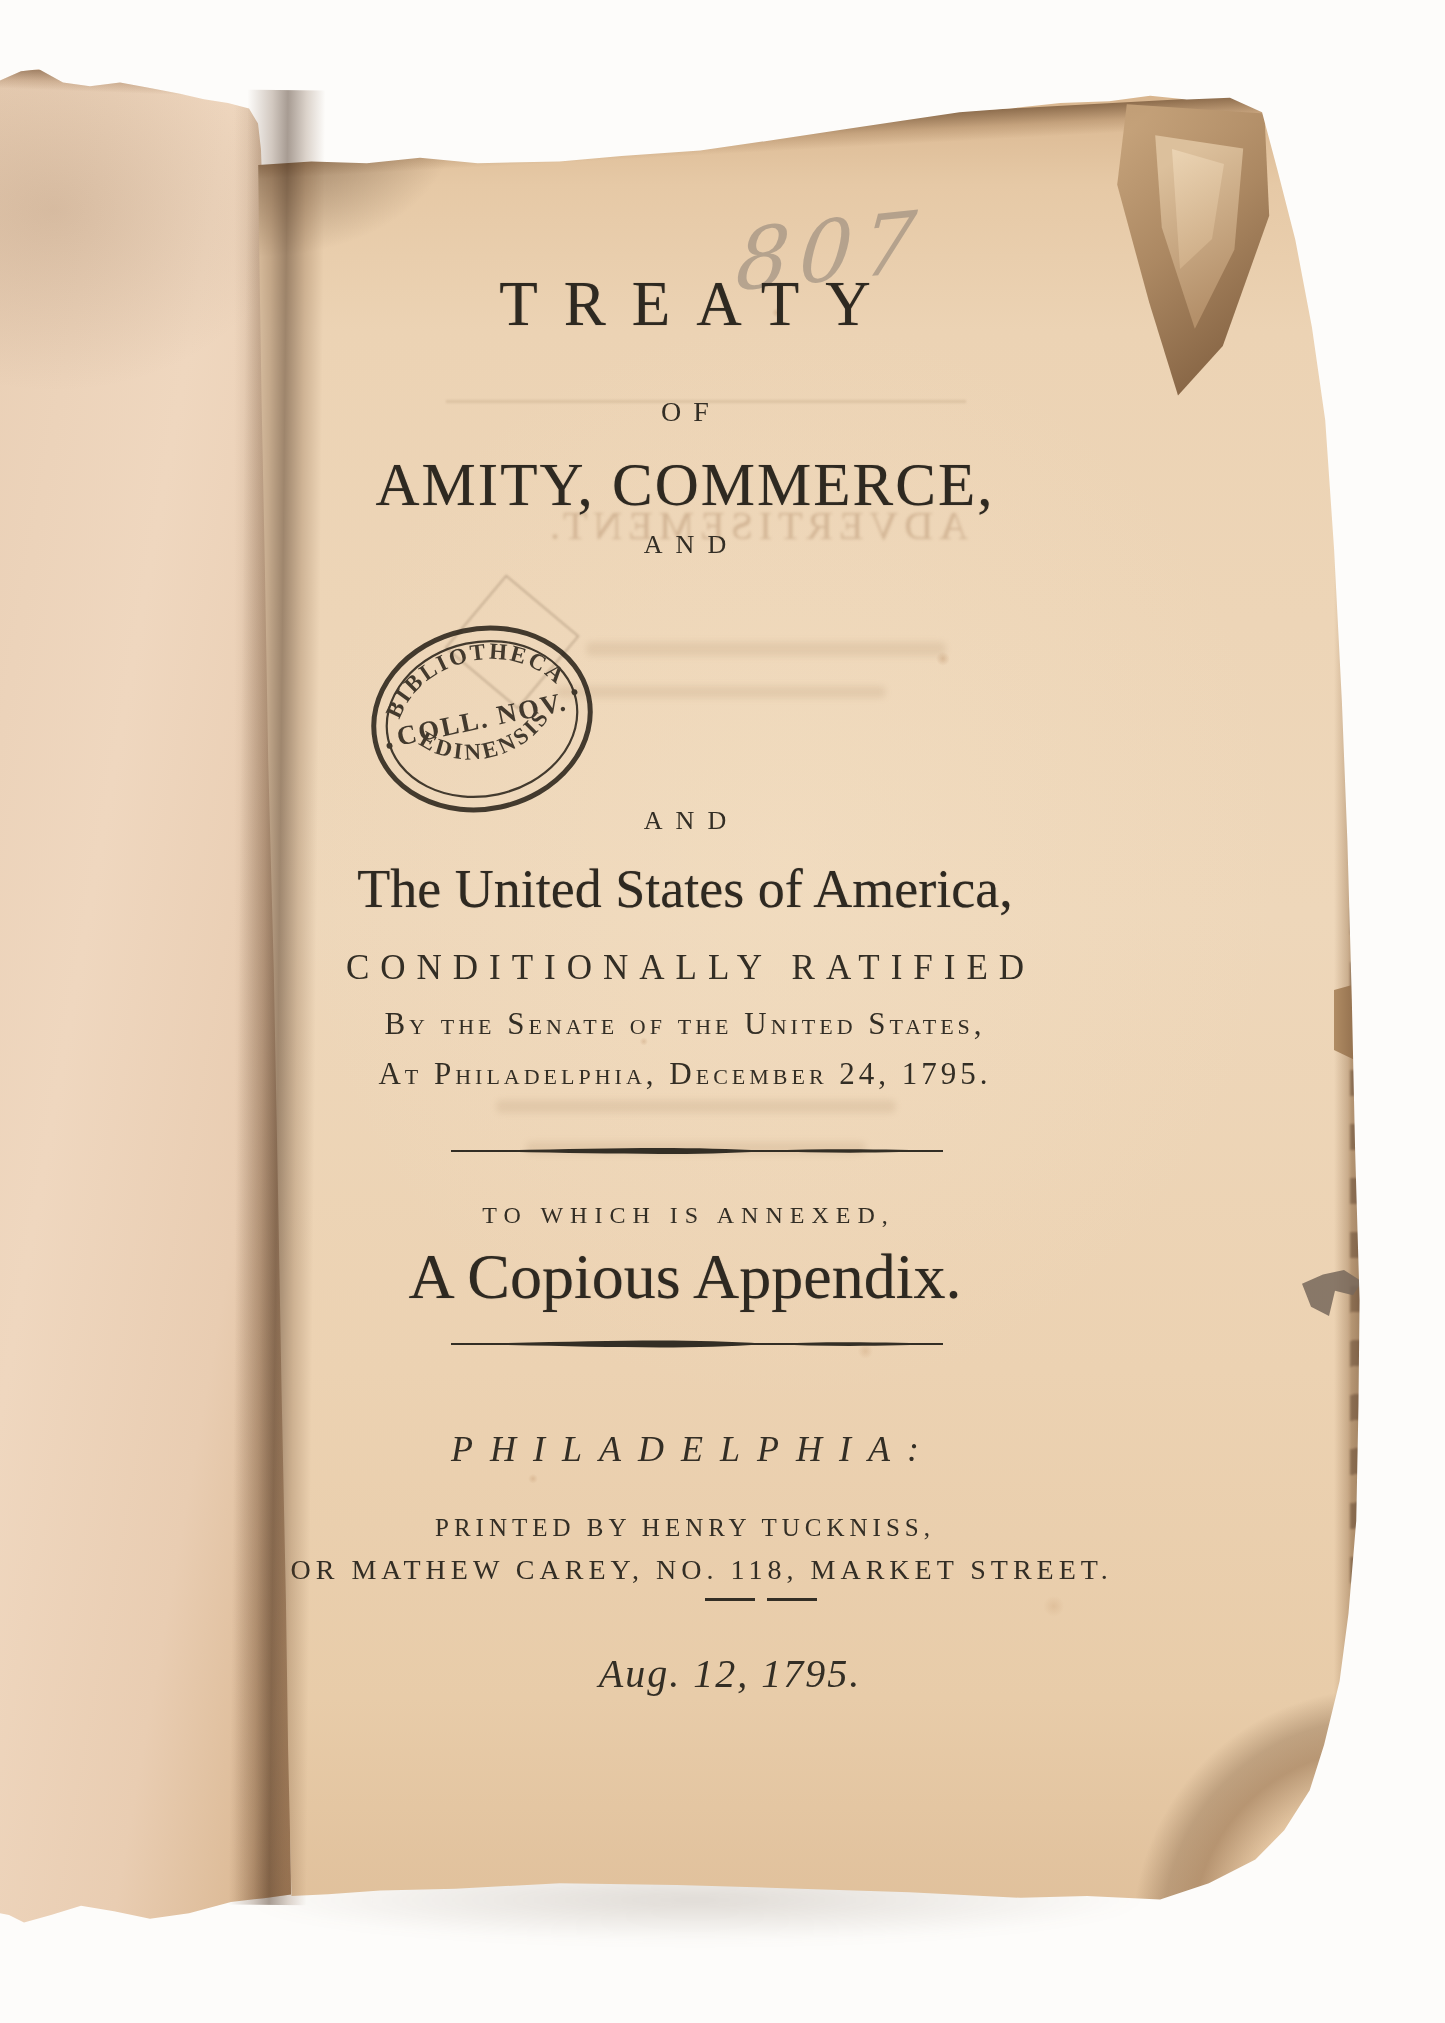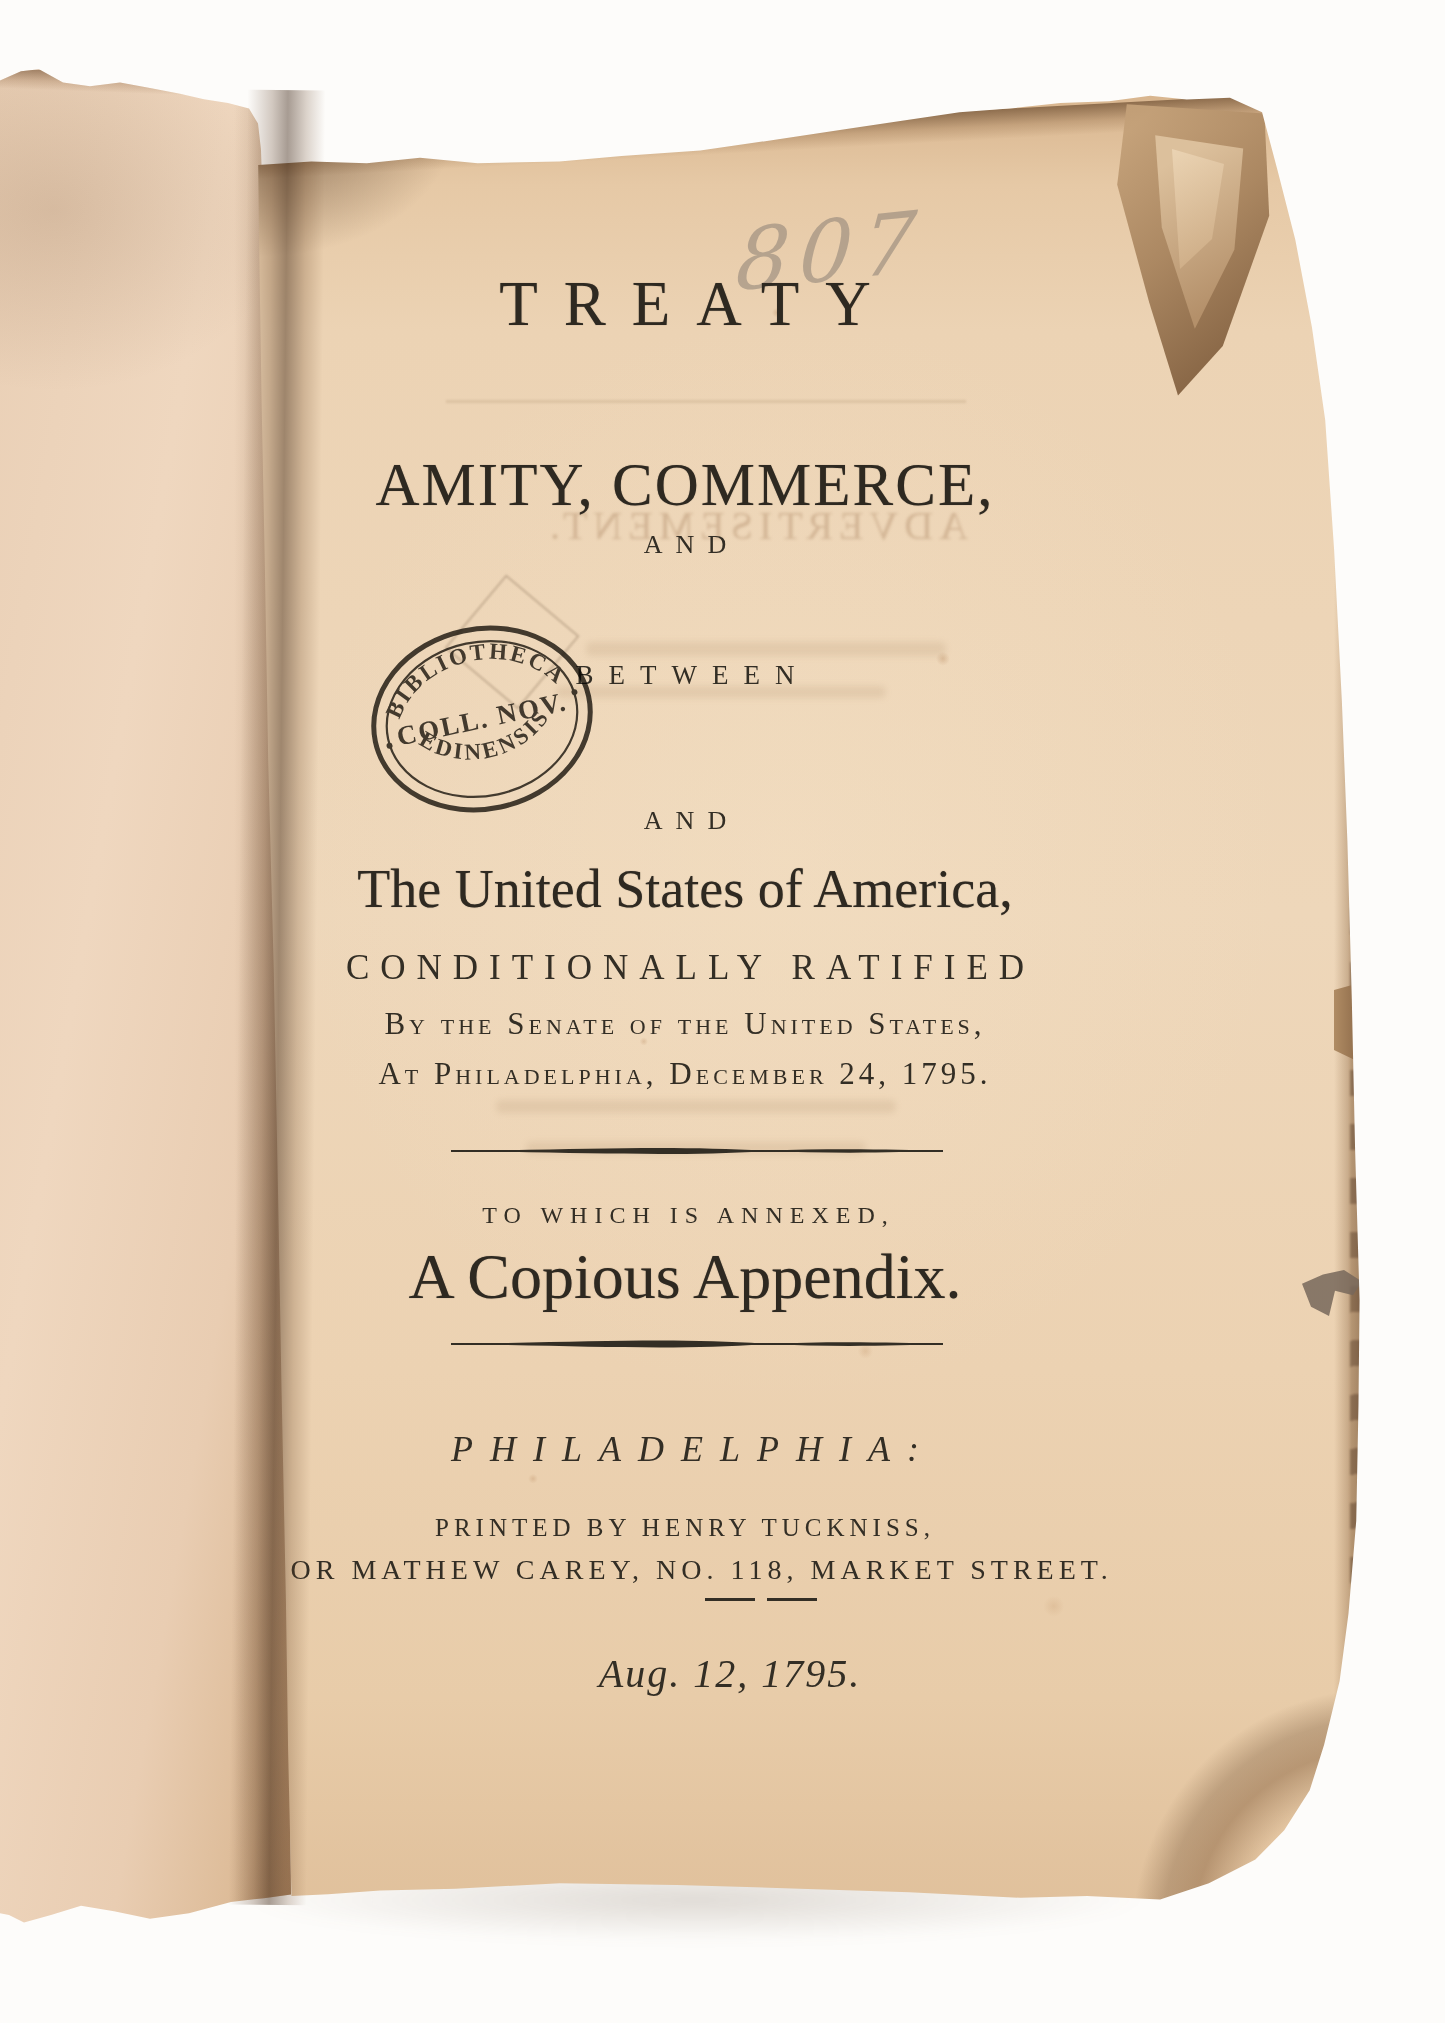--- a/index.html
+++ b/index.html
@@ -147,23 +147,23 @@
     <div class="ghost" style="left:180px;top:408px;width:640px;">ADVERTISEMENT.</div>
     <div class="ghost-rule" style="left:190px;top:306px;width:520px;"></div>
     <div class="ghost-bar" style="left:330px;top:548px;width:360px;height:14px;"></div>
     <div class="ghost-bar" style="left:300px;top:592px;width:330px;height:12px;"></div>
     <div class="ghost-bar" style="left:240px;top:1006px;width:400px;height:13px;"></div>
     <div class="ghost-bar" style="left:270px;top:1048px;width:340px;height:12px;"></div>
 
     <div class="pencil">807</div>
 
     <div class="row big r-treaty" style="top:174px;">TREATY</div>
+    <div class="row r-of" style="top:302px;">OF</div>
     <div class="row big r-amity" style="top:356px;">AMITY, COMMERCE,</div>
     <div class="row r-and" style="top:436px;">AND</div>
-    <div class="row r-between" style="top:566px;">BETWEEN</div>
     <div class="row r-and" style="top:712px;">AND</div>
     <div class="row big r-united" style="top:764px;">The United States of America,</div>
     <div class="row r-conditionally" style="top:854px;">CONDITIONALLY RATIFIED</div>
     <div class="row r-smallcaps" style="top:912px;">By the Senate of the United States,</div>
     <div class="row r-smallcaps" style="top:962px;">At Philadelphia, December 24, 1795.</div>
 
     <svg class="rule-svg" style="top:1050px;" width="500" height="14" viewBox="0 0 500 14">
       <line x1="4" y1="7" x2="496" y2="7" stroke="#332e25" stroke-width="1.8"></line>
       <path d="M6,7 C140,5.2 230,1.2 320,7 C230,12.8 140,8.8 6,7 Z" fill="#332e25"></path>
       <path d="M320,7 C380,4.2 450,5.6 494,6.8 C450,8.8 380,9.6 320,7 Z" fill="#332e25"></path>

